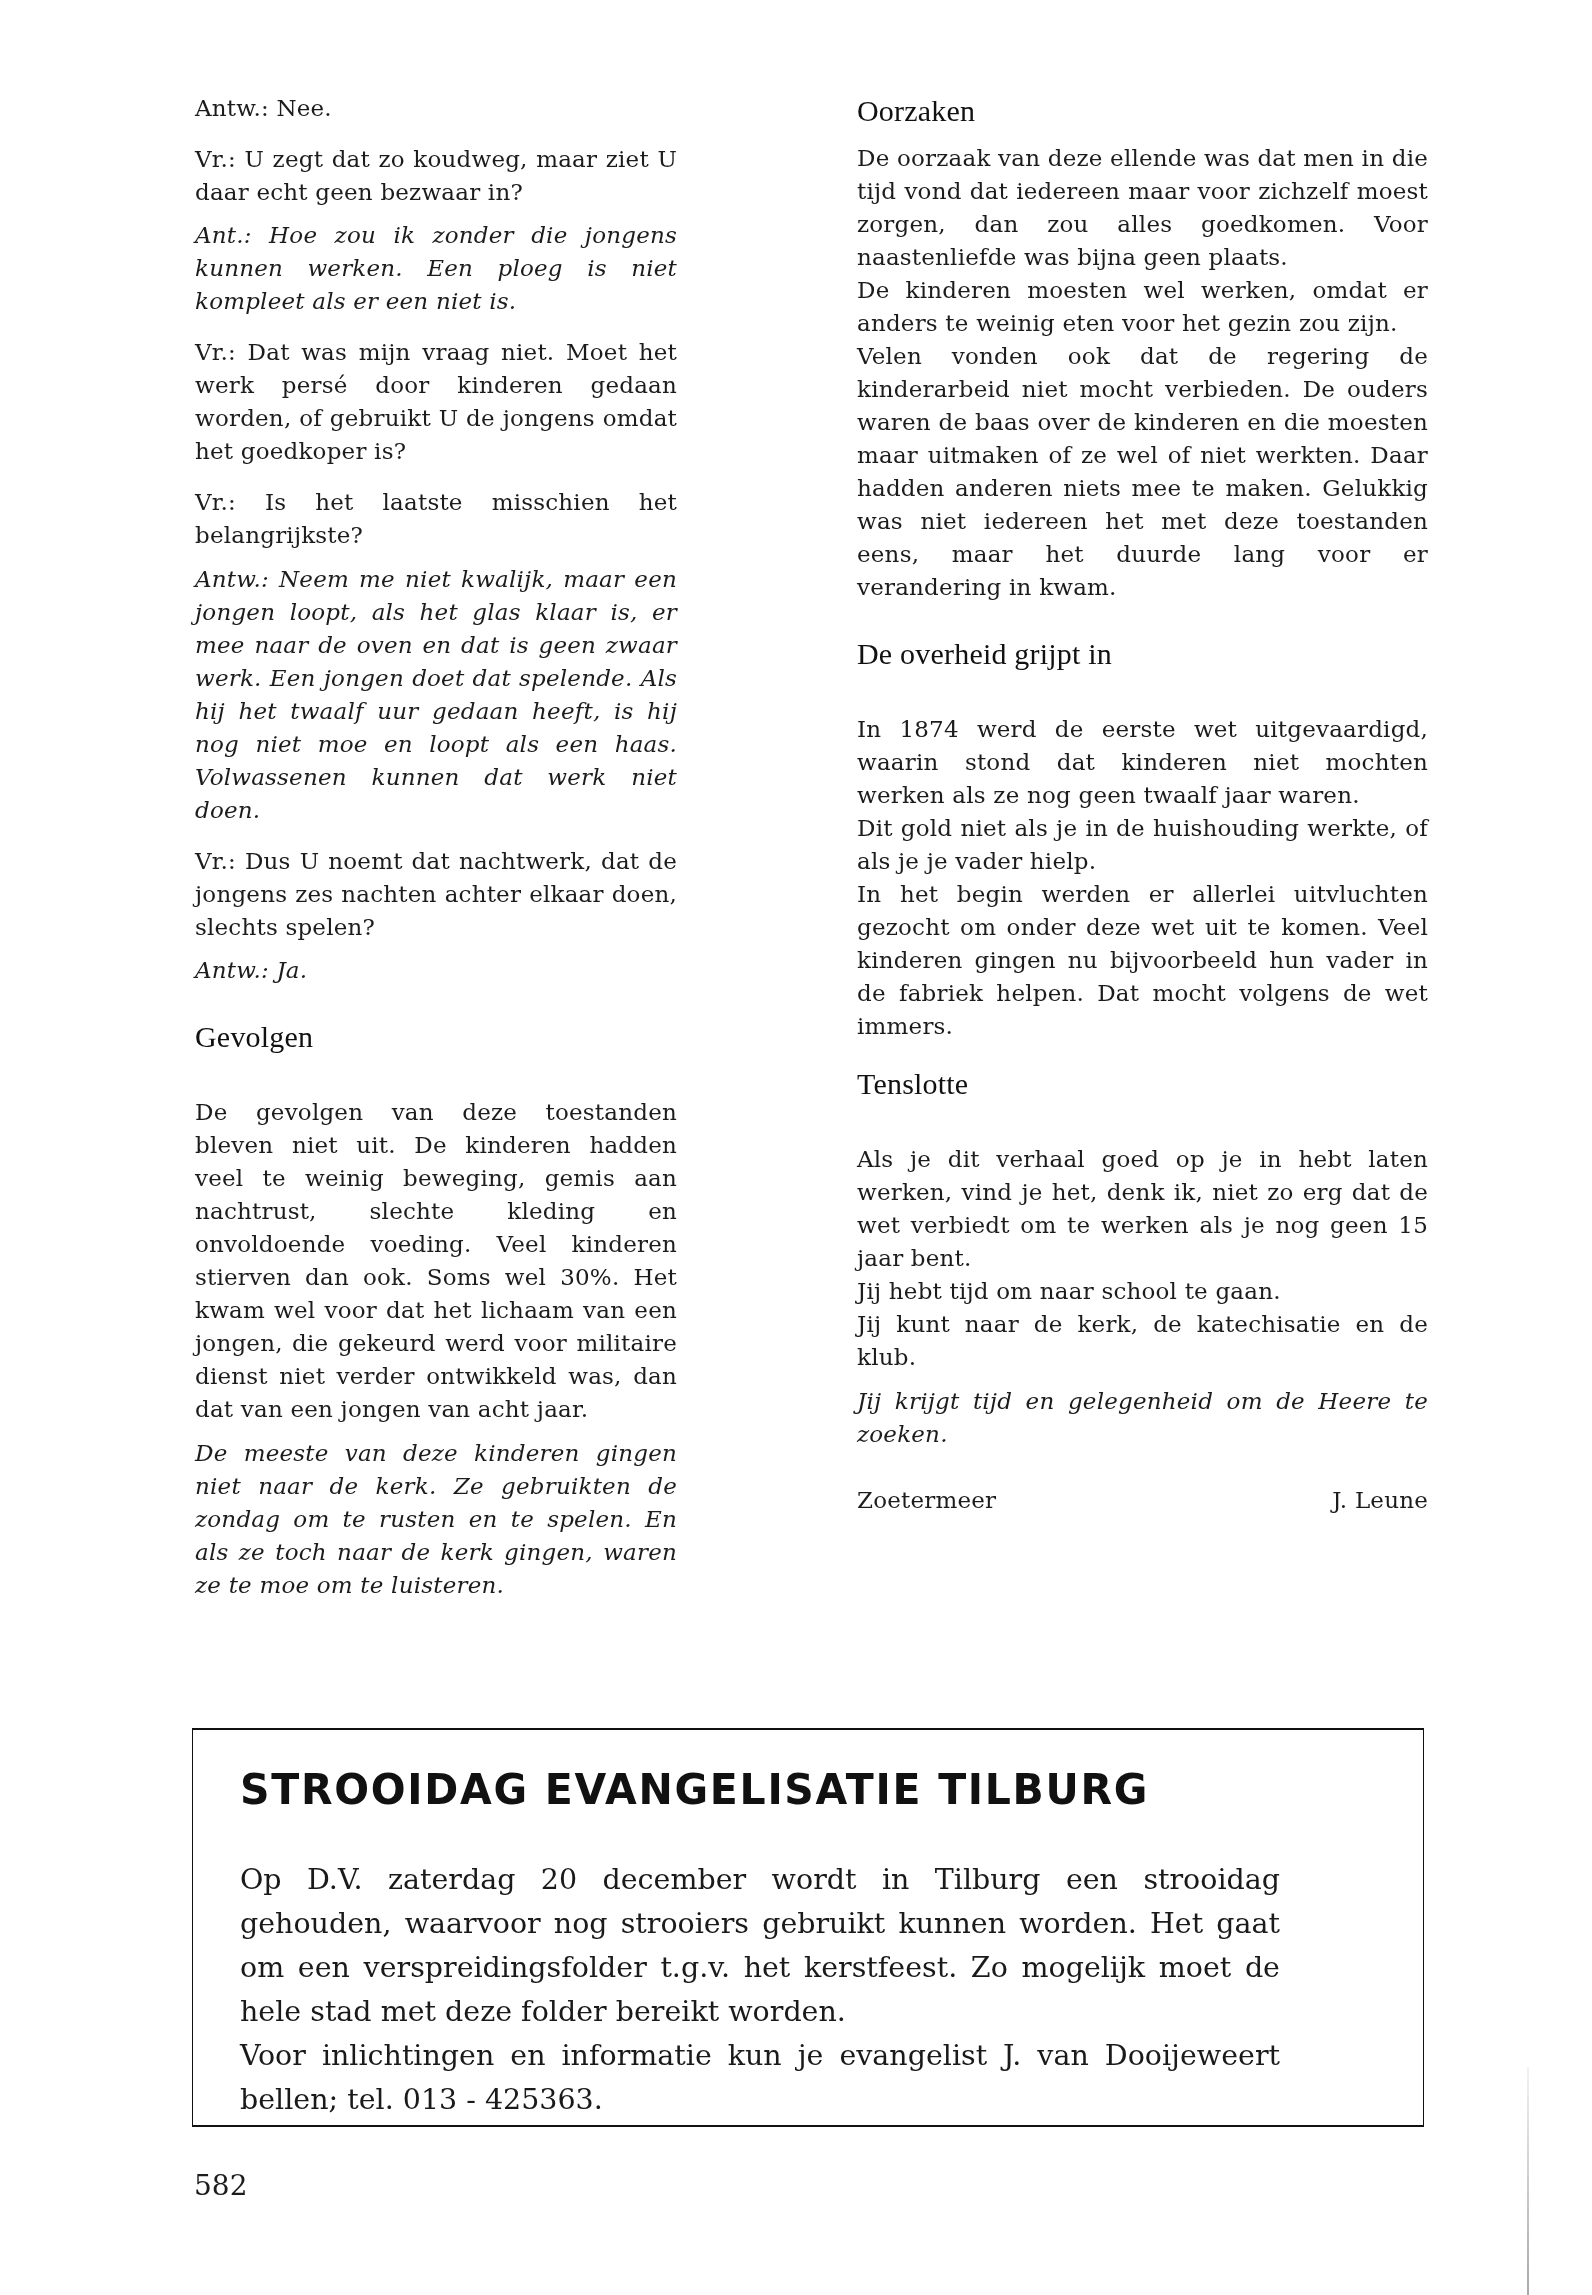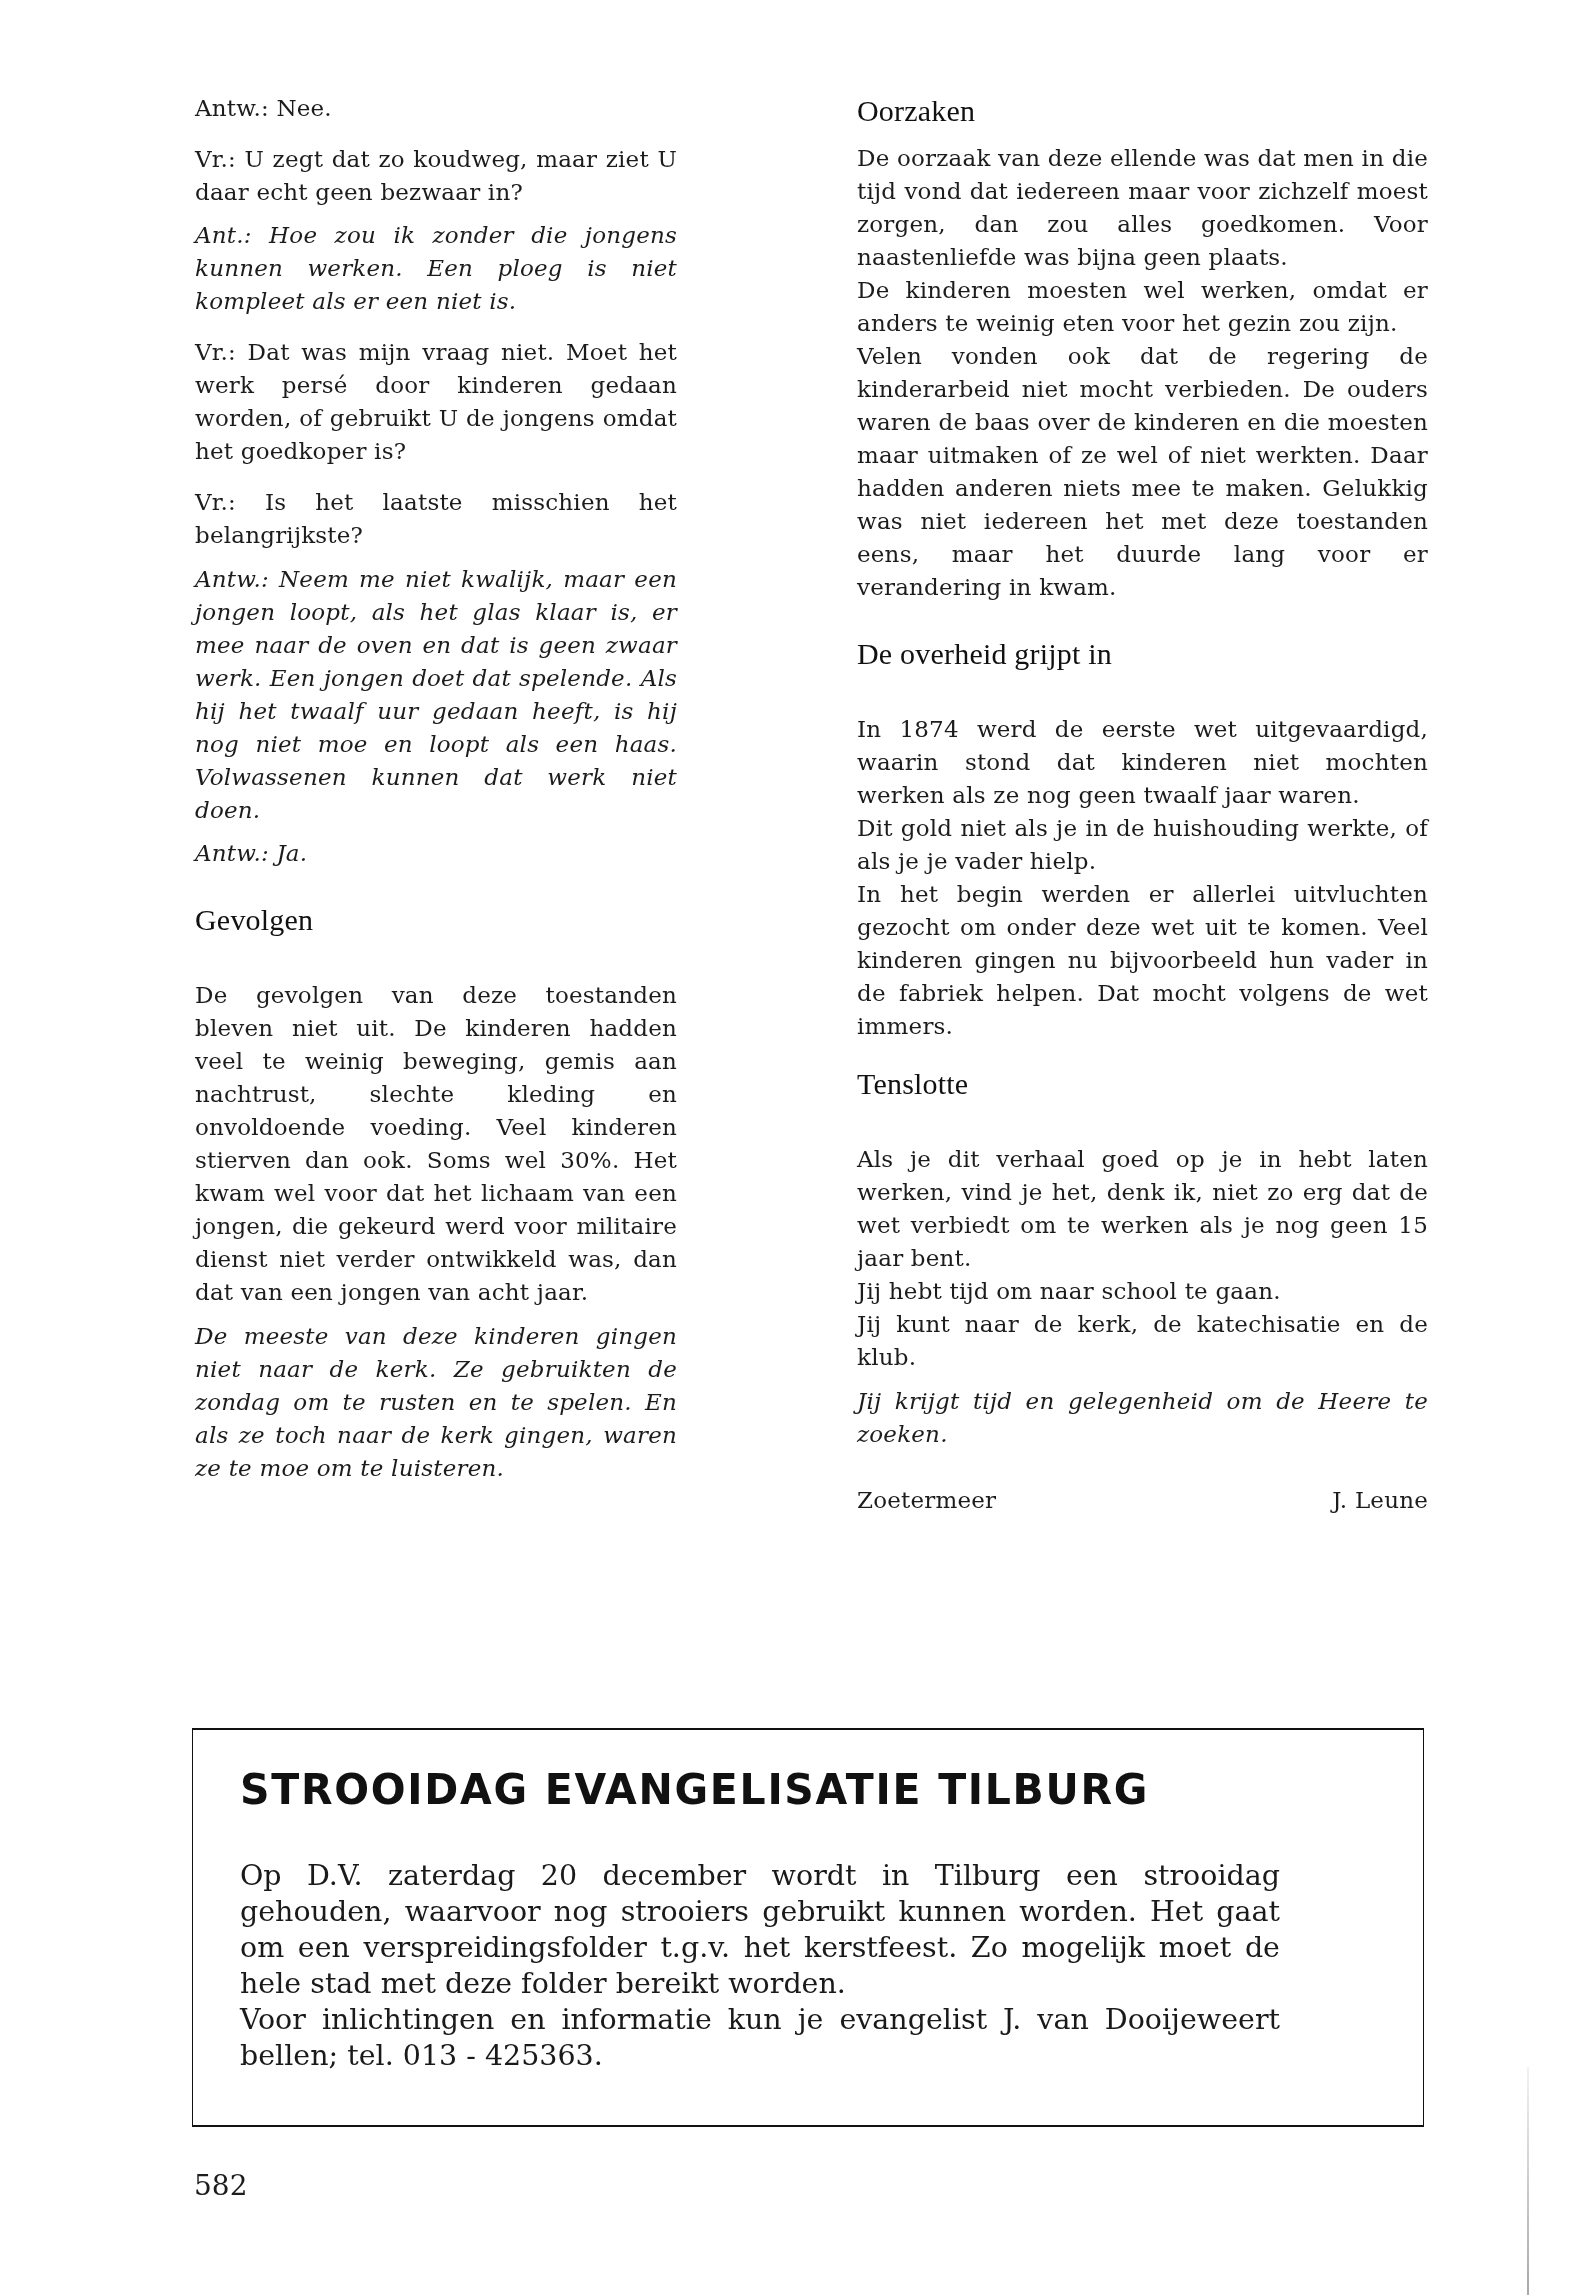--- a/index.html
+++ b/index.html
@@ -35,21 +35,21 @@
       height: 395px;
     }
     .notice-title {
       position: absolute; left: 47px; top: 35px;
       font-family: "DejaVu Sans", sans-serif; font-weight: bold;
       font-size: 41px; letter-spacing: 1.7px; color: #111; margin: 0;
       transform: scaleY(1.05);
     }
     .notice-body {
       position: absolute; left: 47px; top: 128px; width: 1040px;
-      font-family: "DejaVu Serif", serif; font-size: 28.5px; line-height: 36px;
+      font-family: "DejaVu Serif", serif; font-size: 28.5px; line-height: 44px;
       text-align: justify; color: #1a1a1a;
     }
     .notice-body .p { margin: 0; }
     .page-number {
       position: absolute; left: 194px; top: 2169px;
       font-family: "DejaVu Serif", serif; font-size: 28px; color: #1c1c1c;
     }
     .edge-line {
       position: absolute; left: 1527px; top: 2067px; width: 1.7px; height: 229px;
       background: linear-gradient(#f2f2f2, #a8a8a8);
@@ -60,20 +60,21 @@
 
 <div>
 
   <div class="col col-left">
     <p class="p">Antw.: Nee.</p>
     <p class="p gap-lg">Vr.: U zegt dat zo koudweg, maar ziet U daar echt geen bezwaar in?</p>
     <p class="p gap">Ant.: Hoe zou ik zonder die jongens kunnen werken. Een ploeg is niet kompleet als er een niet is.</p>
     <p class="p gap-lg">Vr.: Dat was mijn vraag niet. Moet het werk persé door kinderen gedaan worden, of gebruikt U de jongens omdat het goedkoper is?</p>
     <p class="p gap-lg">Vr.: Is het laatste misschien het belangrijkste?</p>
     <p class="p gap">Antw.: Neem me niet kwalijk, maar een jongen loopt, als het glas klaar is, er mee naar de oven en dat is geen zwaar werk. Een jongen doet dat spelende. Als hij het twaalf uur gedaan heeft, is hij nog niet moe en loopt als een haas. Volwassenen kunnen dat werk niet doen.</p>
+    <p class="p gap-lg">Vr.: Dus U noemt dat nachtwerk, dat de jongens zes nachten achter elkaar doen, slechts spelen?</p>
     <p class="p gap">Antw.: Ja.</p>
 
     <h2 class="heading" style="margin-top:31px;">Gevolgen</h2>
     <p class="p after-heading">De gevolgen van deze toestanden bleven niet uit. De kinderen hadden veel te weinig beweging, gemis aan nachtrust, slechte kleding en onvoldoende voeding. Veel kinderen stierven dan ook. Soms wel 30%. Het kwam wel voor dat het lichaam van een jongen, die gekeurd werd voor militaire dienst niet verder ontwikkeld was, dan dat van een jongen van acht jaar.</p>
     <p class="p gap">De meeste van deze kinderen gingen niet naar de kerk. Ze gebruikten de zondag om te rusten en te spelen. En als ze toch naar de kerk gingen, waren ze te moe om te luisteren.</p>
   </div>
 
   <div class="col col-right">
     <h2 class="heading">Oorzaken</h2>
     <p class="p" style="margin-top:12px;">De oorzaak van deze ellende was dat men in die tijd vond dat iedereen maar voor zichzelf moest zorgen, dan zou alles goedkomen. Voor naastenliefde was bijna geen plaats.</p>

